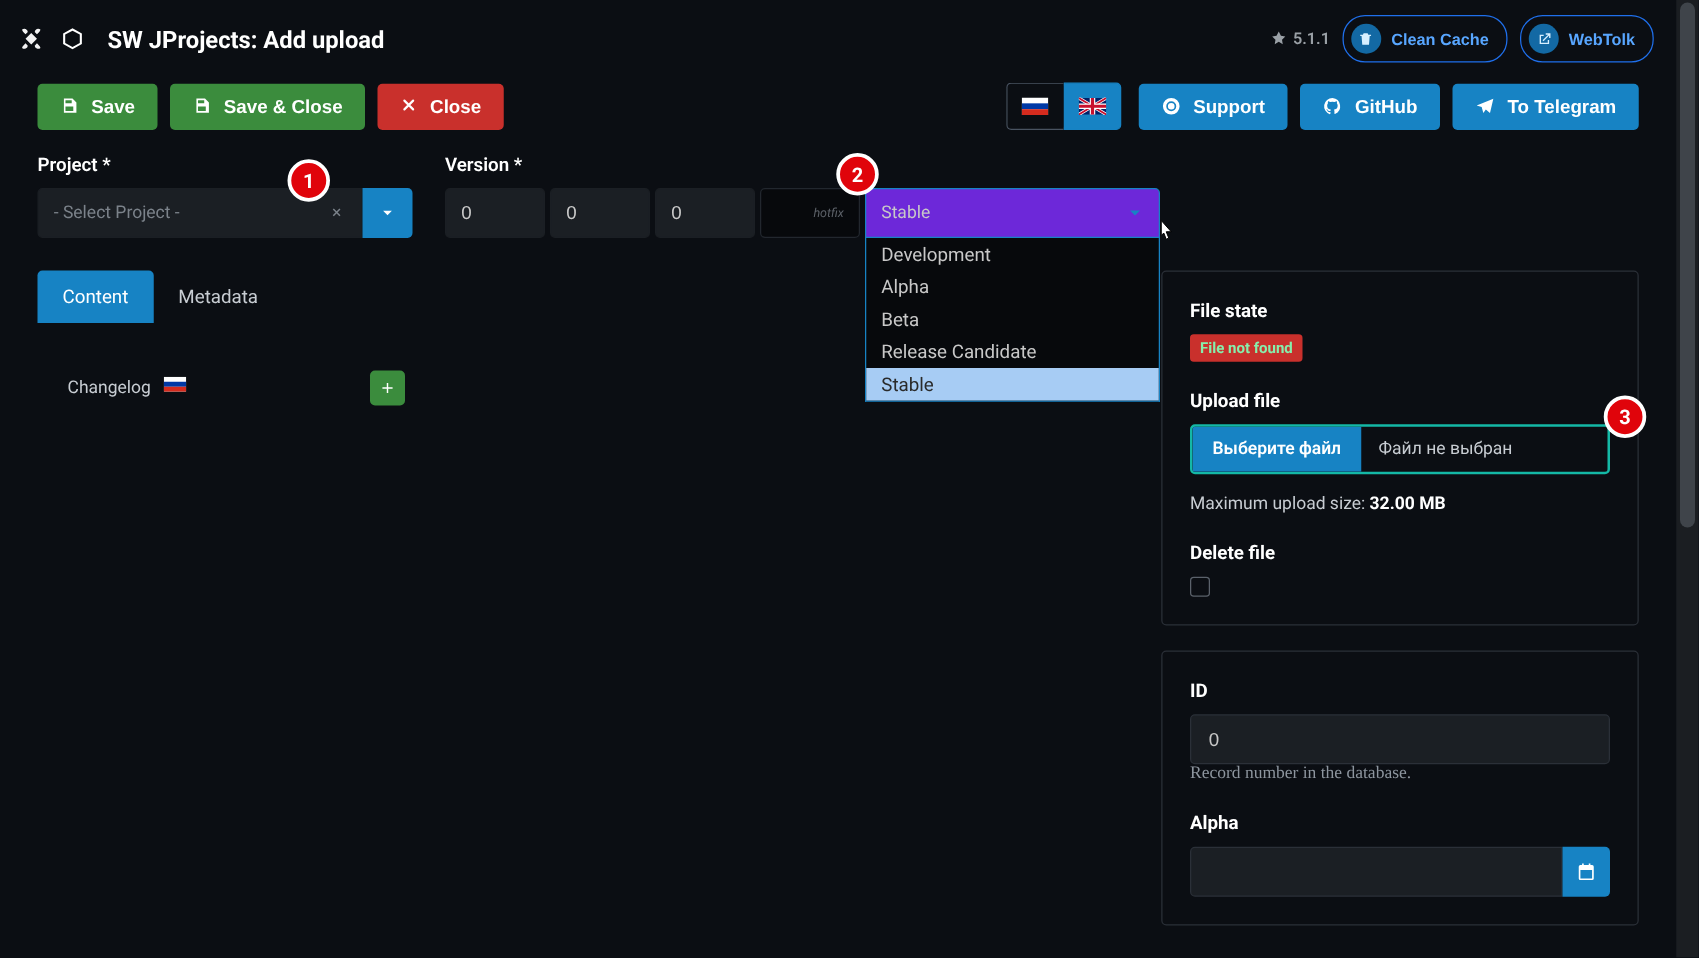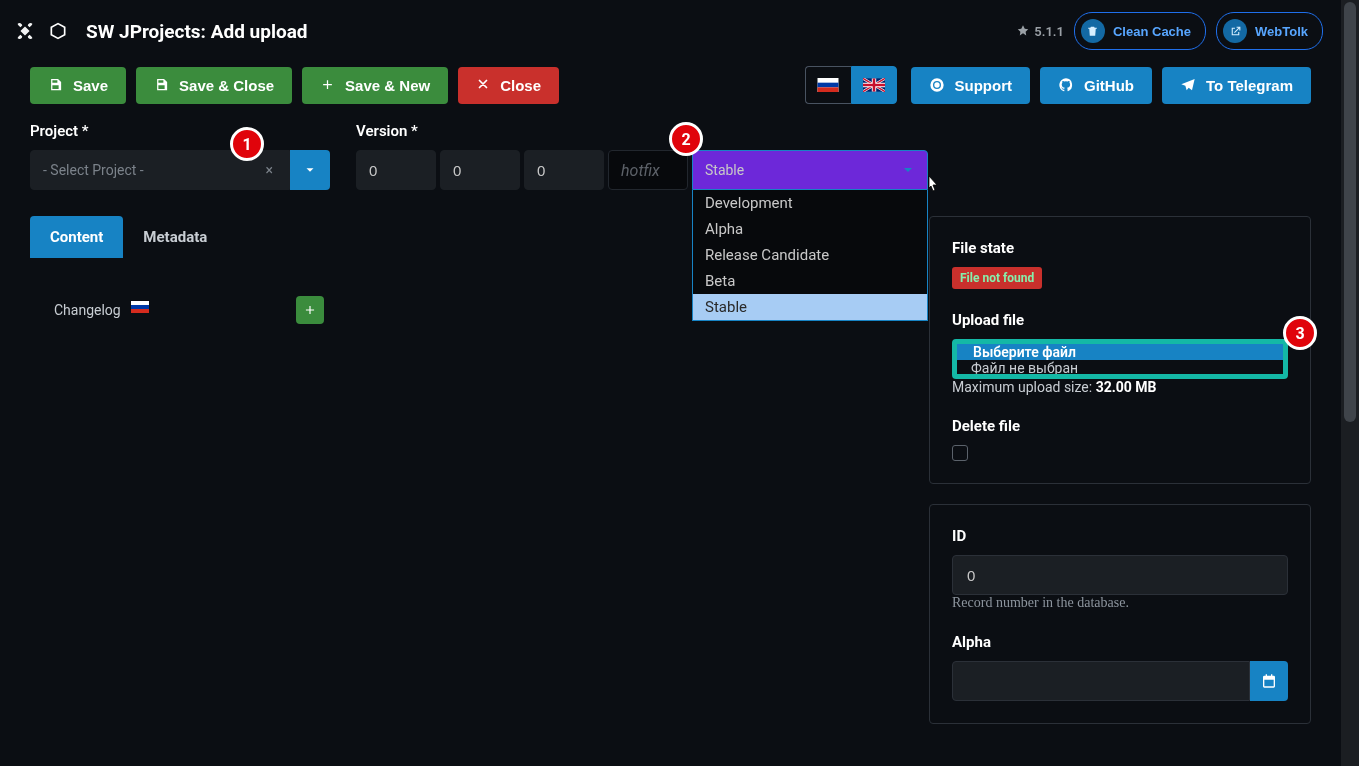--- a/index.html
+++ b/index.html
@@ -144,23 +144,23 @@
   padding: 0 12px;
   font-size:15px;
 }
 .hotfix-box {
   width:80px; height:40px;
   background:#07090c;
   border:1px solid #22272e;
   border-radius:4px;
   color:#5c6168;
   padding: 0 12px;
-  font-size:16px;
+  font-size:10px;
   font-style: italic;
-  display:flex; align-items:center;
+  display:flex; align-items:center;justify-content:flex-end;
 }
 .stable-select {
   width:236px; height:40px;
   border:1px solid #1783c4;
   border-radius:4px 4px 0 0;
   background:#6d28d9;
   display:flex; align-items:center;
   color:#c8c8c8;
   position:relative;
 }
@@ -217,21 +217,21 @@
 .left-col { flex:1; }
 .right-col { width:382px; }
 
 .tabs {
   display:flex;
   margin-bottom: 20px;
 }
 .tab {
   padding:12px 20px;
   font-size:15px;
-  font-weight:700;
+  font-weight:400;
   color:#c8cdd3;
   cursor:pointer;
   border-radius:4px 4px 0 0;
 }
 .tab.active {
   background:#1783c4;
   color:#fff;
 }
 .left-body {
   padding: 18px 24px;
@@ -263,26 +263,25 @@
   display:inline-block;
   background:#c9302c;
   color:#86efac;
   padding:4px 8px;
   border-radius:3px;
   font-size:12px;
   font-weight:700;
 }
 .upload-row {
   display:flex;
-  border:5px solid #14b8a6;
+  border:2px solid #14b8a6;
   border-radius:4px;
   overflow:hidden;
   height:40px;
-  margin-bottom:0;
-  flex-direction:column;
+  margin-bottom:16px;
 }
 .upload-btn {
   background:#1783c4;
   color:#fff;
   padding:0 16px;
   display:flex; align-items:center;
   font-weight:600;
   cursor:pointer;
 }
 .upload-text {
@@ -399,28 +398,20 @@
         <span>Save</span>
       </button>
       <button class="btn btn-green">
         <span class="ico">
             <svg width="15" height="15" viewBox="0 0 24 24" fill="currentColor">
               <path d="M5 3h11l5 5v13H5V3zm2 2v4h8V5H7zm0 14h10v-6H7v6z"></path>
             </svg>
           </span>
         <span>Save &amp; Close</span>
       </button>
-      <button class="btn btn-green">
-        <span class="ico">
-            <svg width="15" height="15" viewBox="0 0 24 24" fill="currentColor">
-              <path d="M11 5h2v6h6v2h-6v6h-2v-6H5v-2h6V5z"></path>
-            </svg>
-          </span>
-        <span>Save &amp; New</span>
-      </button>
       <button class="btn btn-red">
         <span class="ico">
             <svg width="14" height="14" viewBox="0 0 24 24" fill="currentColor">
               <path d="M18 6L6 18M6 6l12 12" stroke="currentColor" stroke-width="3" stroke-linecap="round"></path>
             </svg>
           </span>
         <span>Close</span>
       </button>
 
       <div class="toolbar-right">
@@ -504,22 +495,22 @@
             <div class="stable-select">
               <div class="sel-text">Stable</div>
               <div class="caret2">
                 <svg width="16" height="16" viewBox="0 0 24 24" fill="currentColor">
                     <path d="M6 9l6 6 6-6z"></path>
                   </svg>
               </div>
               <div class="dropdown-list" id="stage-list">
                   <div class="opt">Development</div>
                   <div class="opt">Alpha</div>
+                  <div class="opt">Beta</div>
                   <div class="opt">Release Candidate</div>
-                  <div class="opt">Beta</div>
                   <div class="opt selected">Stable</div>
                 </div>
             </div>
           </div>
         </div>
 
         <div class="cursor-hand">
           <svg width="18" height="24" viewBox="0 0 18 24">
               <path d="M5 2v12l2-2 2 5 2-1-2-5h4L5 2z" fill="#fff" stroke="#000" stroke-width="0.8"></path>
             </svg>

